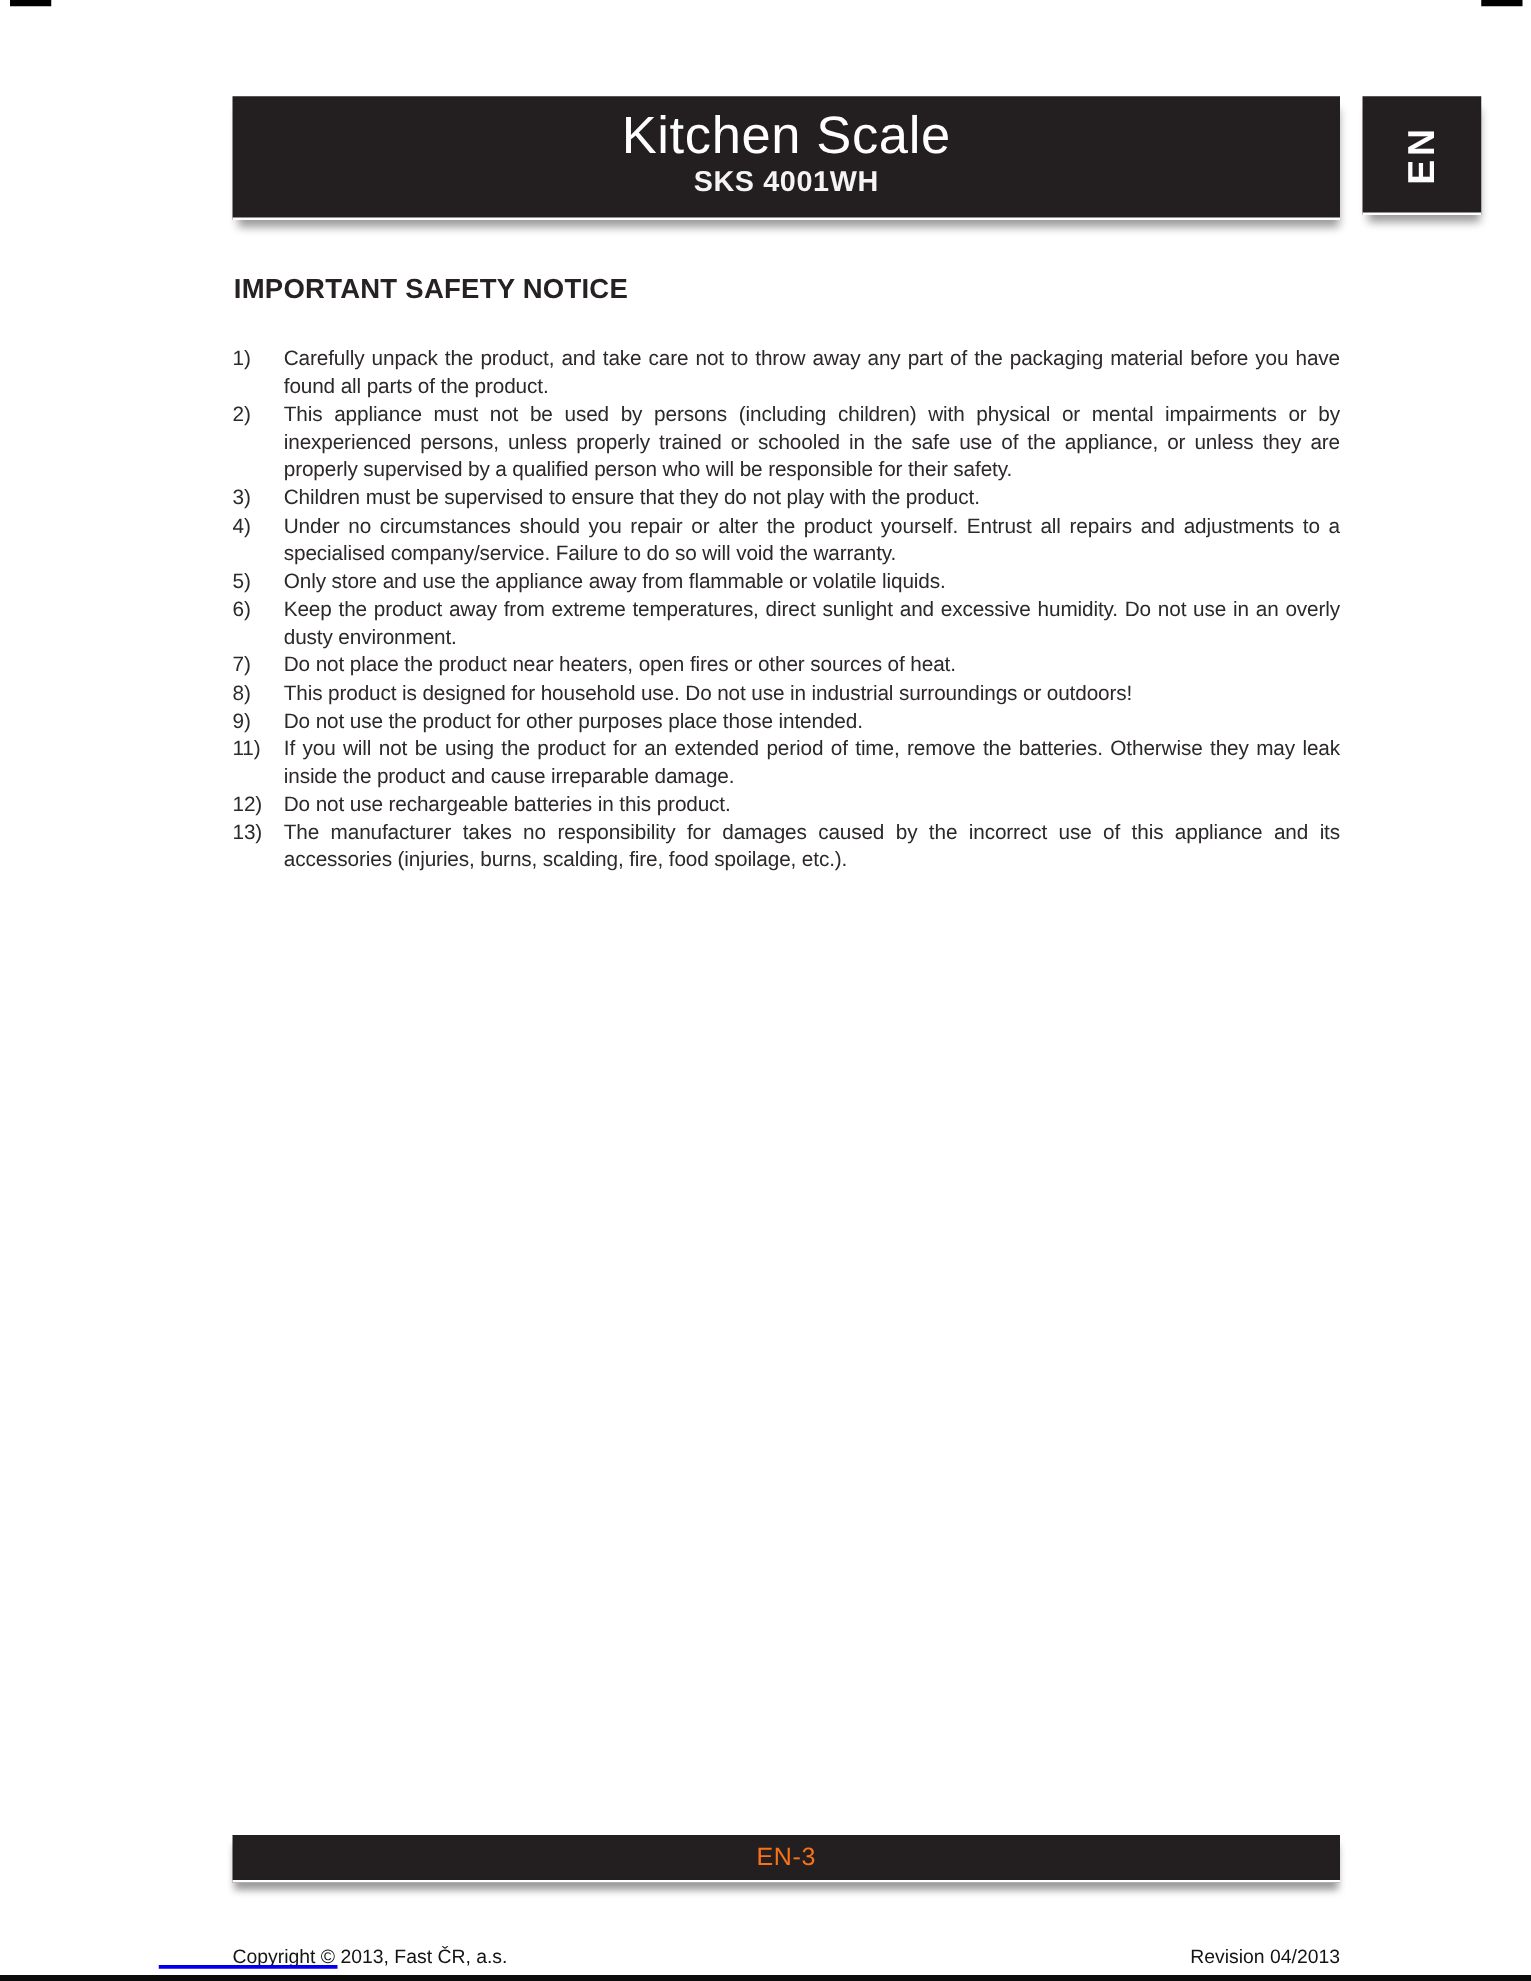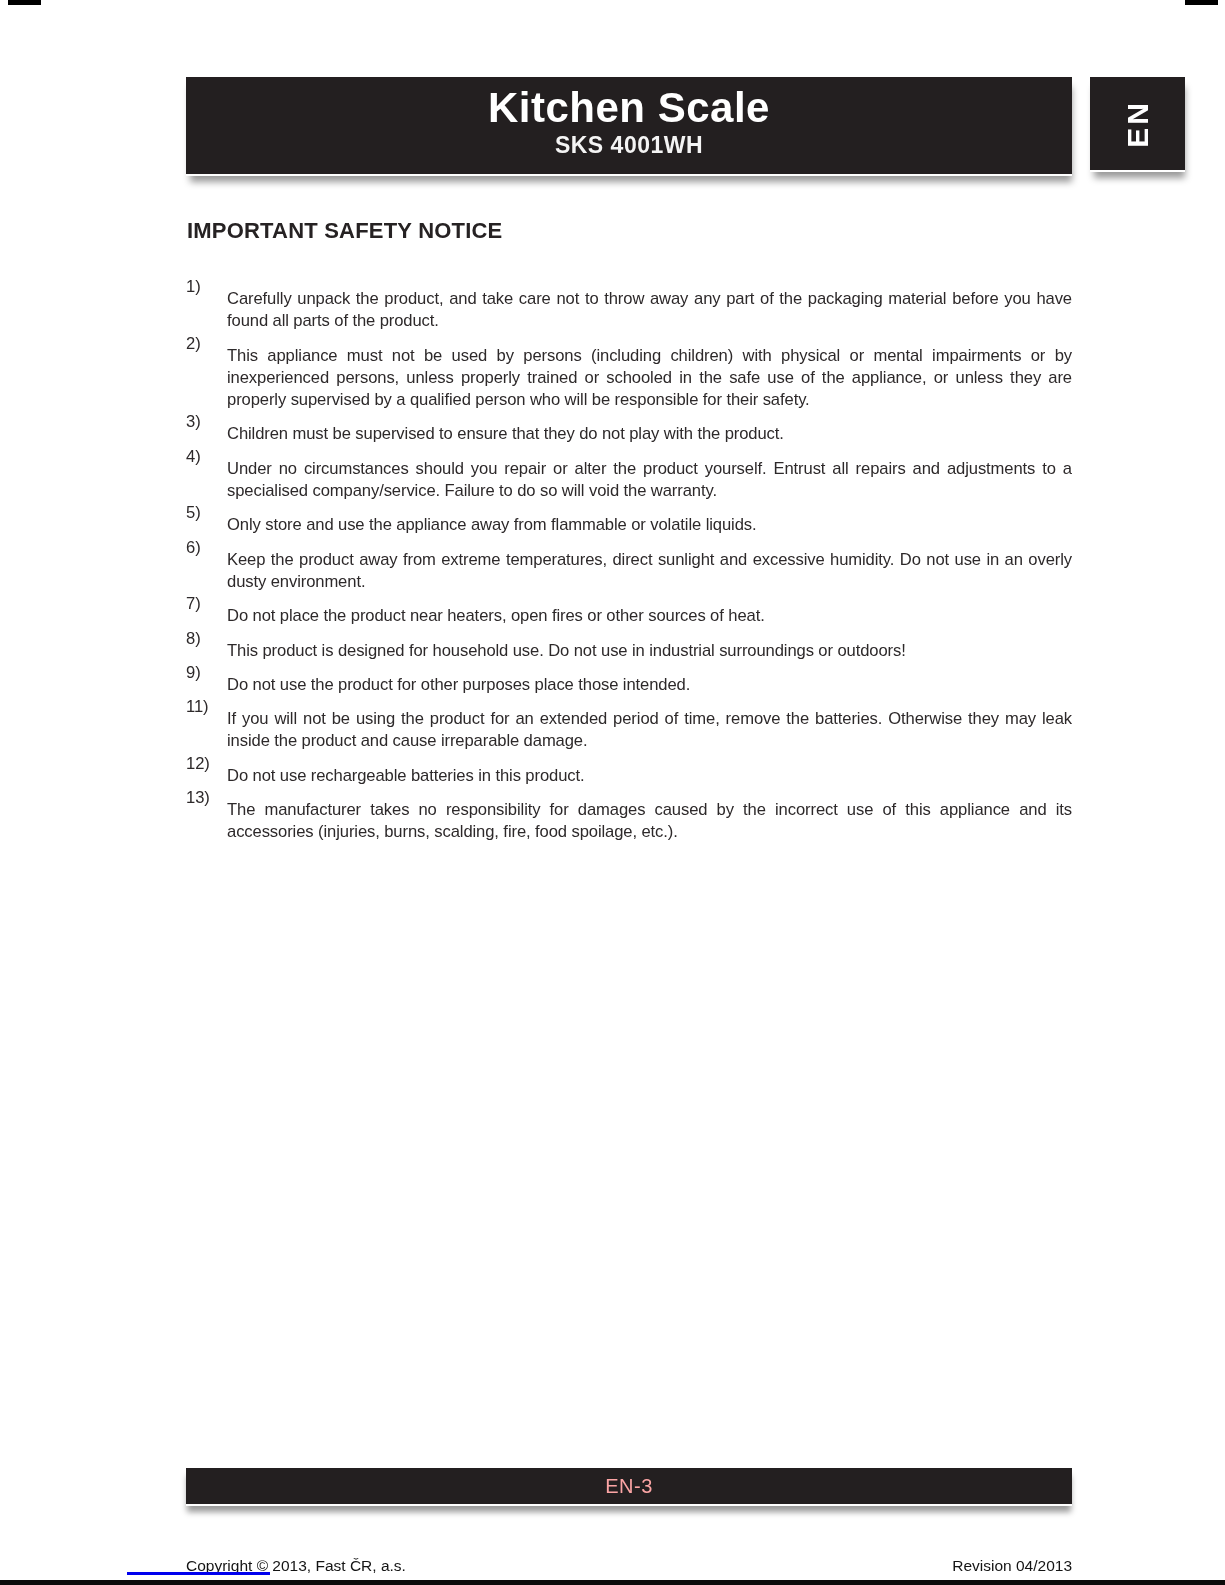--- a/index.html
+++ b/index.html
@@ -14,21 +14,21 @@
   .crop-mark.left{left:8px;}
   .crop-mark.right{left:1185px;}
 
   .banner{
     position:absolute;left:186px;top:77px;width:886px;height:97px;
     background:#231f20;color:#fff;text-align:center;
     border-bottom:2px solid #ffffff;
     box-shadow:2px 8px 7px -2px rgba(0,0,0,0.40);
   }
   .banner-title{
-    font-size:42px;font-weight:700;letter-spacing:0.5px;
+    font-size:42px;font-weight:400;letter-spacing:0.5px;
     margin-top:8px;line-height:46px;
   }
   .banner-model{
     font-size:23px;font-weight:700;color:#f4f4f4;
     margin-top:1px;line-height:26px;letter-spacing:0.5px;
   }
   .lang-tab{
     position:absolute;left:1090px;top:77px;width:95px;height:93px;
     background:#231f20;
     border-bottom:2px solid #ffffff;
@@ -46,25 +46,25 @@
   }
 
   .safety-list{
     position:absolute;left:186px;top:276px;width:886px;
     margin:0;padding:0;list-style:none;
     font-size:16.6px;line-height:22.3px;color:#2d292a;
     letter-spacing:-0.1px;
   }
   .safety-item{display:flex;}
   .safety-item .num{flex:0 0 41px;}
-  .safety-item .txt{flex:1;text-align:justify;margin-top:12px;}
+  .safety-item .txt{flex:1;text-align:justify;}
 
   .footer-bar{
     position:absolute;left:186px;top:1468px;width:886px;height:36px;
-    background:#231f20;color:#fca5a5;
+    background:#231f20;color:#f97316;
     display:flex;align-items:center;justify-content:center;
     font-size:20px;font-weight:400;letter-spacing:0.5px;
     border-bottom:2px solid #ffffff;
     box-shadow:0 7px 6px -1px rgba(0,0,0,0.40);
   }
   .footer-meta{
     position:absolute;left:186px;top:1557px;width:886px;
     display:flex;justify-content:space-between;
     font-size:15.5px;color:#141414;
   }

